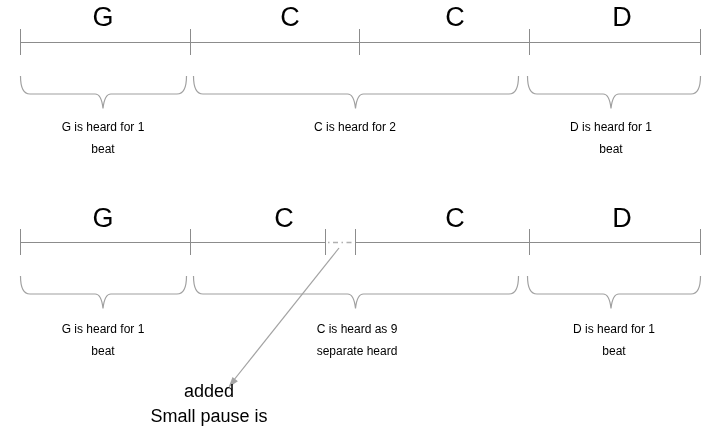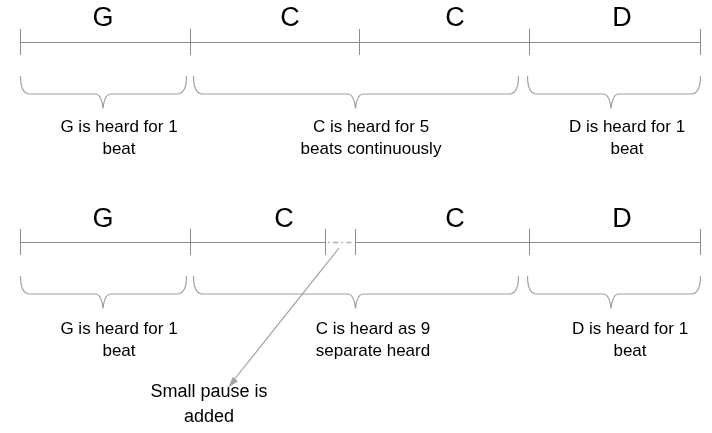--- a/index.html
+++ b/index.html
@@ -7,21 +7,21 @@
     position:relative;width:712px;height:433px;background:#ffffff;
     font-family:"Liberation Sans",sans-serif;overflow:hidden;color:#000;
   }
   .stage svg{position:absolute;left:0;top:0;}
   .chord{
     position:absolute;transform:translateX(-50%);
     font-size:27px;line-height:28px;white-space:nowrap;
   }
   .caption{
     position:absolute;transform:translateX(-50%);text-align:center;
-    font-size:17px;line-height:22px;white-space:nowrap;margin-left:16px;
+    font-size:12px;line-height:22px;white-space:nowrap;
   }
   .note{
     position:absolute;transform:translateX(-50%);text-align:center;
     font-size:18px;line-height:25px;white-space:nowrap;
   }
 </style>
 </head>
 <body>
 
 <div class="stage">
@@ -70,22 +70,21 @@
   <div class="chord" style="left:103px;top:3px;">G</div>
   <div class="chord" style="left:290px;top:3px;">C</div>
   <div class="chord" style="left:455px;top:3px;">C</div>
   <div class="chord" style="left:622px;top:3px;">D</div>
 
   <div class="caption" style="left:103px;top:116px;">
     <div>G is heard for 1</div>
     <div>beat</div>
   </div>
   <div class="caption" style="left:355px;top:116px;">
-    <div>C is heard for 5</div>
-    <div>beats continuously</div>
+    <div>C is heard for 2</div>
   </div>
   <div class="caption" style="left:611px;top:116px;">
     <div>D is heard for 1</div>
     <div>beat</div>
   </div>
 
   <div class="chord" style="left:103px;top:204px;">G</div>
   <div class="chord" style="left:284px;top:204px;">C</div>
   <div class="chord" style="left:455px;top:204px;">C</div>
   <div class="chord" style="left:622px;top:204px;">D</div>
@@ -97,17 +96,17 @@
   <div class="caption" style="left:357px;top:318px;">
     <div>C is heard as 9</div>
     <div>separate heard</div>
   </div>
   <div class="caption" style="left:614px;top:318px;">
     <div>D is heard for 1</div>
     <div>beat</div>
   </div>
 
   <div class="note" style="left:209px;top:379px;">
+    <div>added</div>
     <div>Small pause is</div>
-    <div>added</div>
   </div>
 
 </div>
 
 </body></html>

